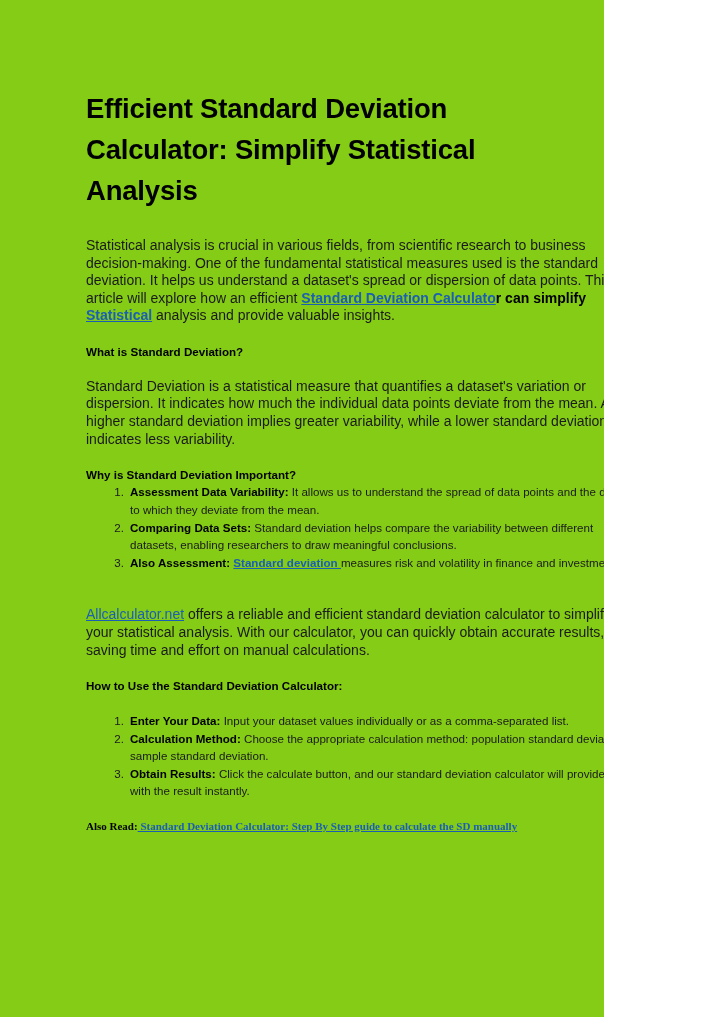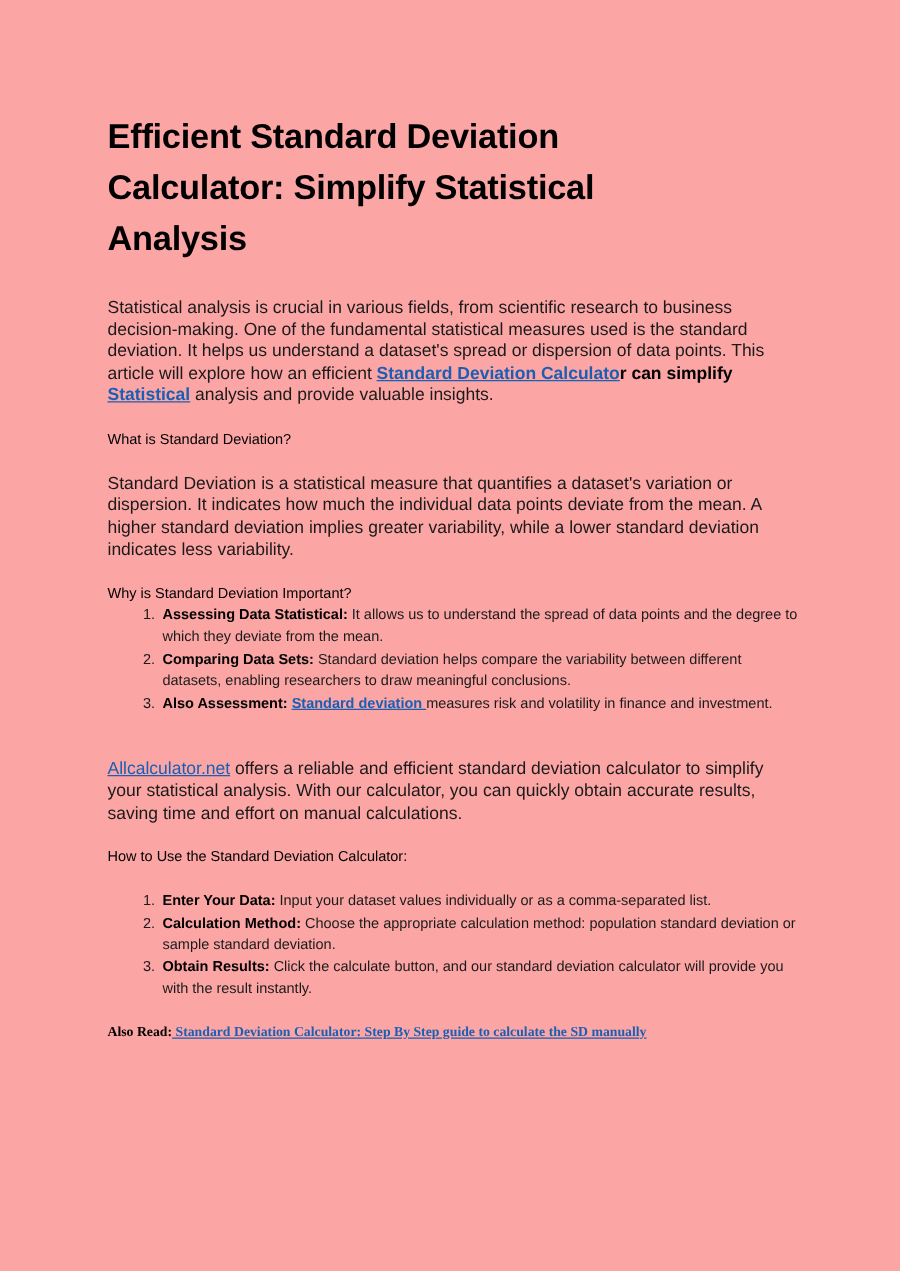--- a/index.html
+++ b/index.html
@@ -9,23 +9,23 @@
   }
   body {
     width: 720px;
     height: 1017px;
     font-family: "Liberation Sans", sans-serif;
     color: #000000;
     -webkit-font-smoothing: antialiased;
   }
   .page {
     position: relative;
-    width: 720px;
+    width: 604px;
     height: 1017px;
-    background: #fca5a5;
+    background: #84cc16;
     overflow: hidden;
   }
   .content {
     position: absolute;
     left: 86px;
     top: 88px;
     width: 552px;
   }
   .doc-title {
     font-size: 27.5px;
@@ -40,21 +40,21 @@
     font-size: 14px;
     line-height: 17.6px;
     color: #1a1a1a;
     margin: 0;
   }
   .spacer-1 { height: 17.6px; }
   .gap-title { height: 26px; }
   .heading {
     font-size: 11.6px;
     line-height: 17.6px;
-    font-weight: normal;
+    font-weight: bold;
     color: #000000;
     margin: 0;
   }
   a.lnk {
     color: #1a5fb4;
     text-decoration: underline;
   }
   a.lnk.bold { font-weight: bold; }
   a.lnk.plain { font-weight: normal; }
   .bold-txt { font-weight: bold; color: #000000; }
@@ -110,21 +110,21 @@
     <div class="spacer-1"></div>
 
     <p class="para">Standard Deviation is a  statistical measure that quantifies a dataset's variation or dispersion. It indicates how much the individual data points deviate from the mean. A higher standard deviation implies greater variability, while a lower standard deviation indicates less variability.</p>
 
     <div class="spacer-1"></div>
 
     <p class="heading">Why is Standard Deviation Important?</p>
 
     <ol class="num-list">
       <li>
-        <span class="marker">1.</span><span class="lead-in">Assessing Data Statistical:</span><span> It allows us to understand the spread of data points and the degree to which they deviate from the mean.</span>
+        <span class="marker">1.</span><span class="lead-in">Assessment Data Variability:</span><span> It allows us to understand the spread of data points and the degree to which they deviate from the mean.</span>
       </li>
       <li>
         <span class="marker">2.</span><span class="lead-in">Comparing Data Sets:</span><span> Standard deviation helps compare the variability between different datasets, enabling researchers to draw meaningful conclusions.</span>
       </li>
       <li>
         <span class="marker">3.</span><span class="lead-in">Also Assessment:</span> <a class="lnk bold" href="#">Standard deviation </a><span>measures risk and volatility in finance and investment.</span>
       </li>
     </ol>
 
     <div class="spacer-1"></div>

